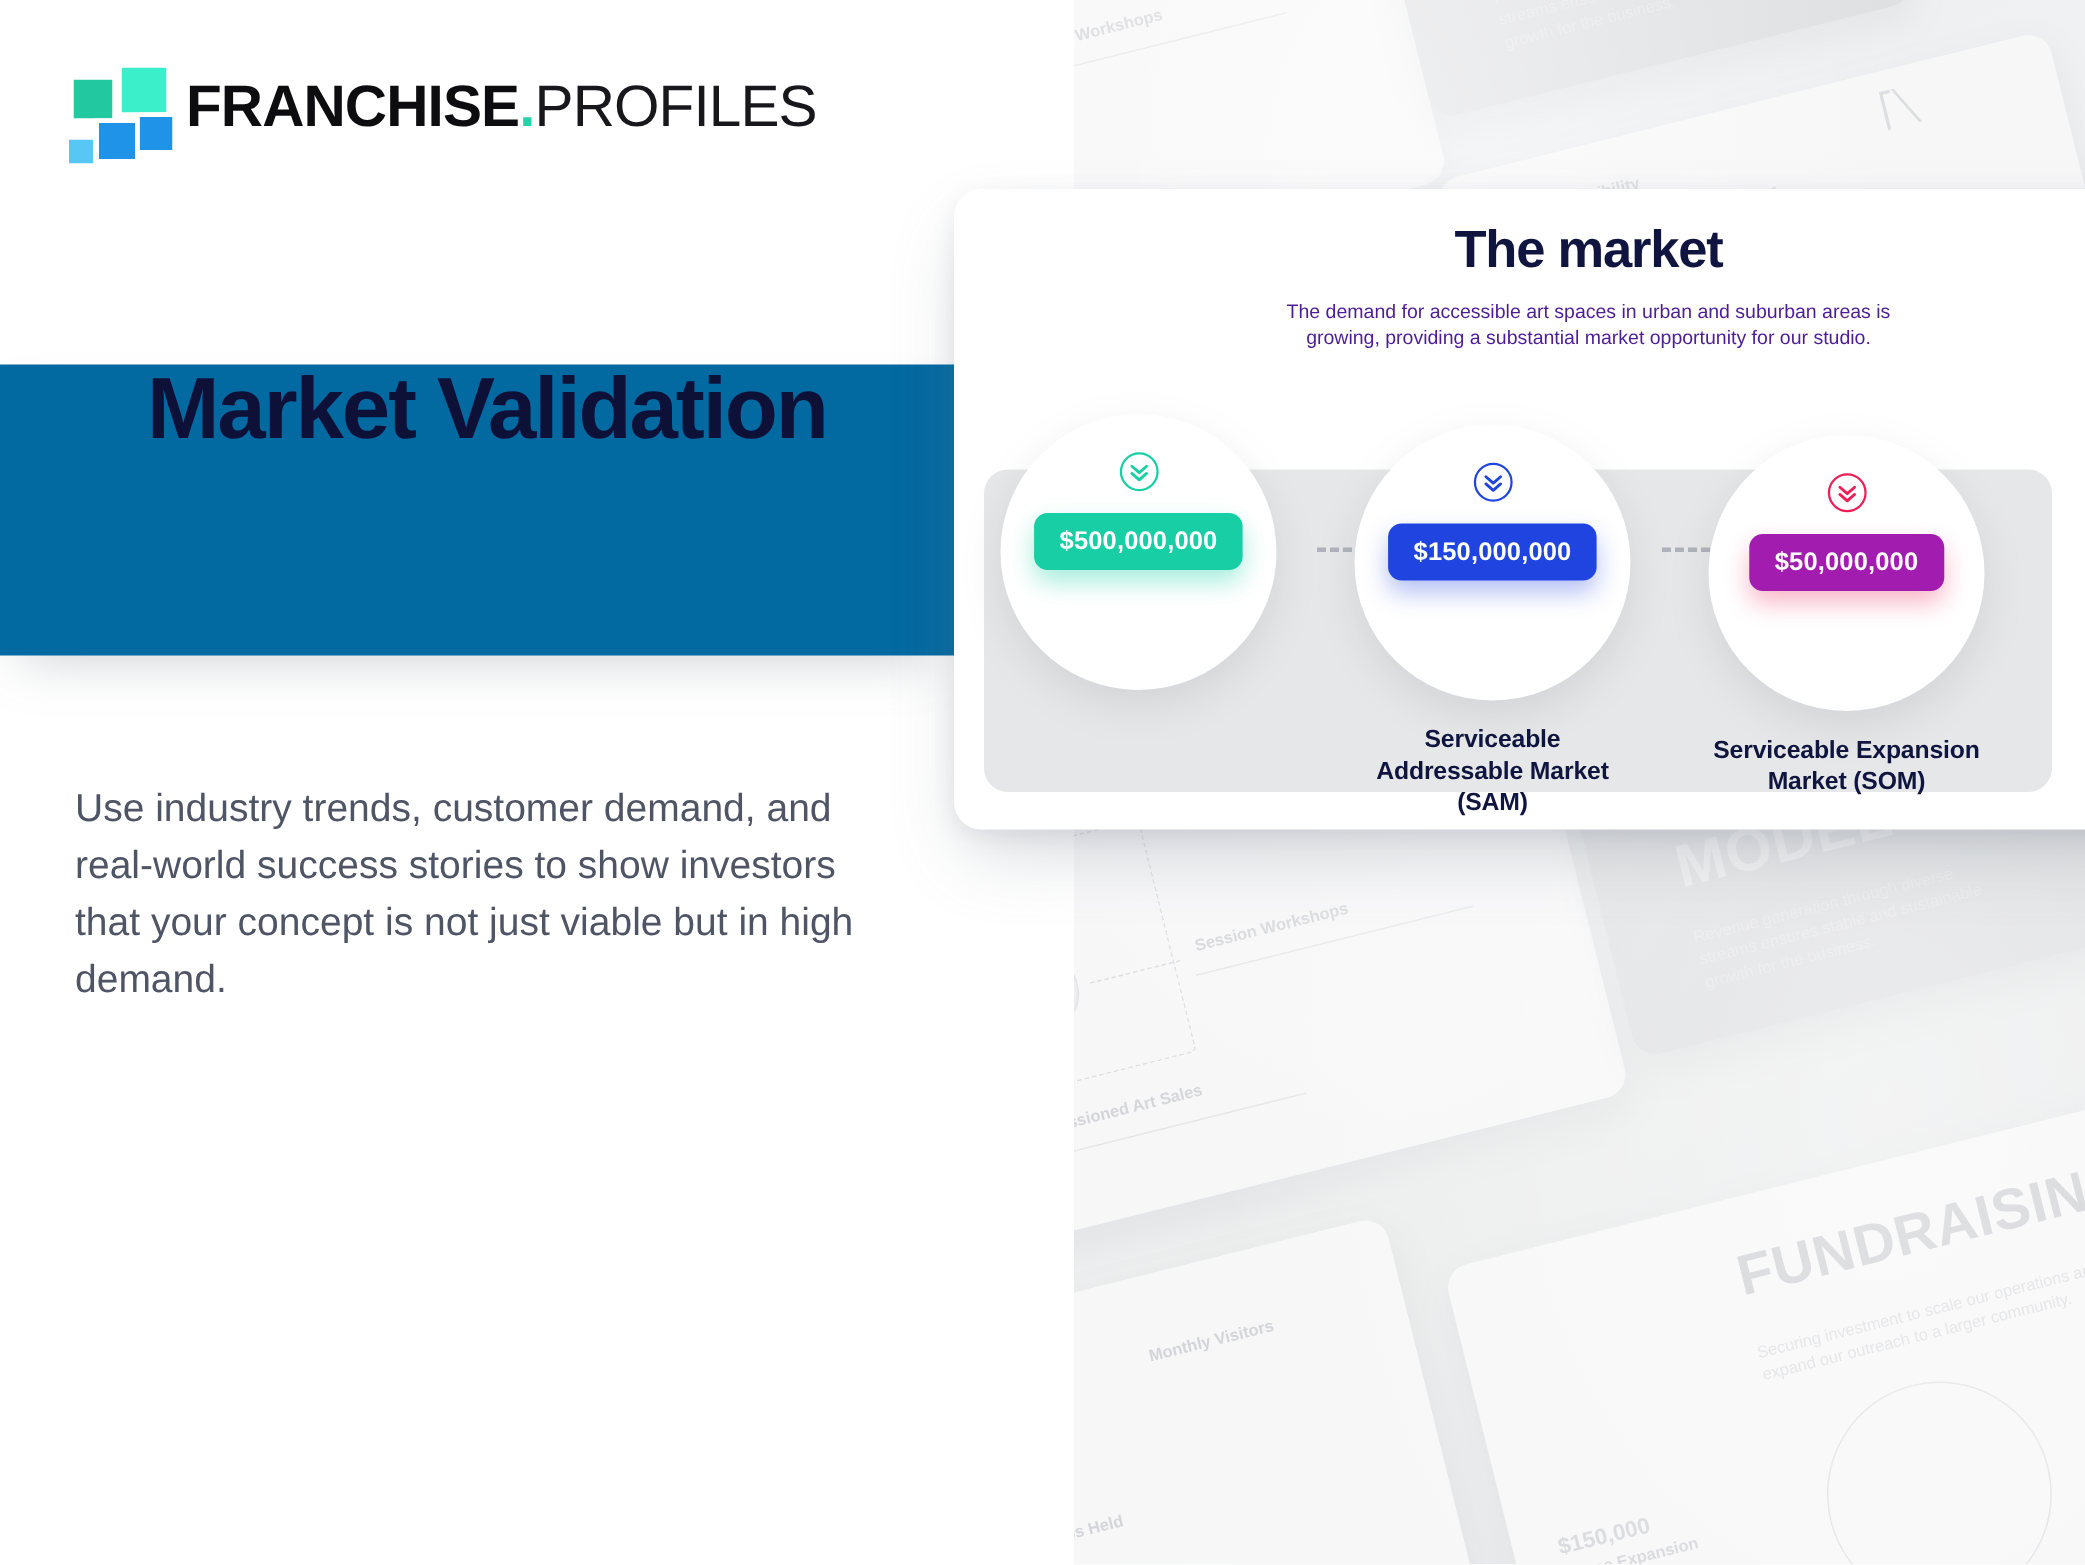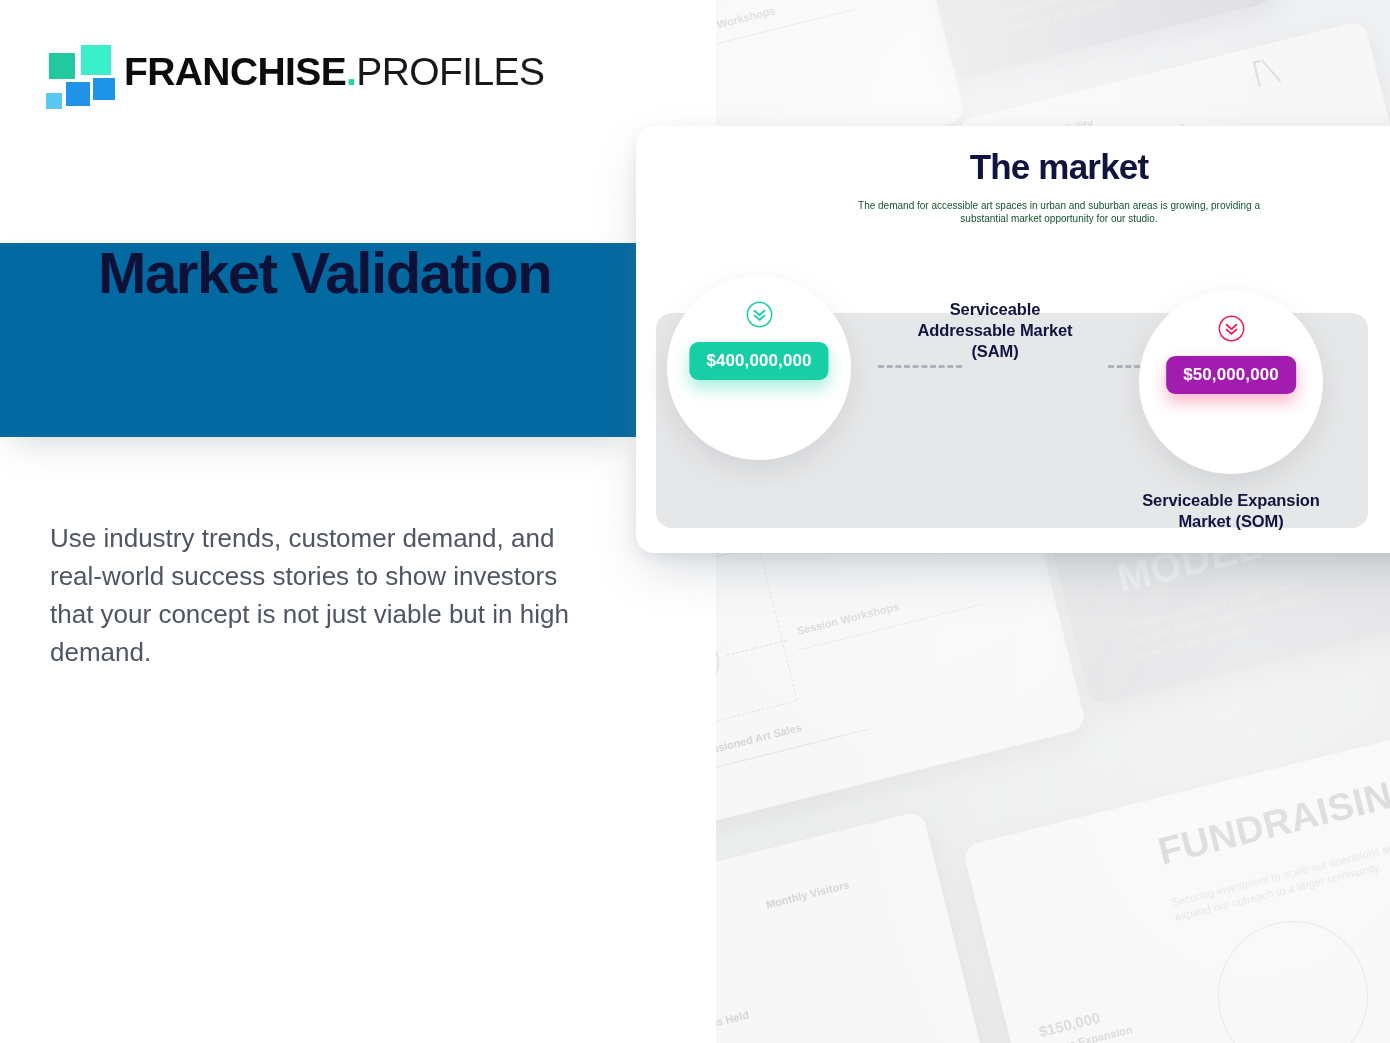--- a/index.html
+++ b/index.html
@@ -186,23 +186,23 @@
   .card-title {
     font-size: 35px;
     font-weight: 700;
     color: #10153f;
     letter-spacing: -0.8px;
     line-height: 1.1;
   }
   .card-sub {
     margin: 12px auto 0;
     width: 420px;
-    font-size: 10px;
+    font-size: 13px;
     line-height: 1.33;
-    color: #14532d;
+    color: #4c1d95;
     font-weight: 400;
   }
 
   .diagram {
     position: absolute;
     left: 20px;
     top: 187px;
     width: 712px;
     height: 215px;
   }
@@ -389,25 +389,35 @@
 
       <div class="node node-1">
         <div class="bubble">
           <span class="chev">
             <svg width="27" height="27" viewBox="0 0 27 27" aria-hidden="true">
               <circle cx="13.5" cy="13.5" r="12.2" fill="none" stroke="#18cfa5" stroke-width="1.5"></circle>
               <path d="M8.6 9.8 L13.5 14.1 L18.4 9.8" fill="none" stroke="#18cfa5" stroke-width="1.9" stroke-linecap="round" stroke-linejoin="round"></path>
               <path d="M8.6 14.6 L13.5 18.9 L18.4 14.6" fill="none" stroke="#18cfa5" stroke-width="1.9" stroke-linecap="round" stroke-linejoin="round"></path>
             </svg>
           </span>
-          <span class="pill" style="background:#18cfa5; box-shadow:0 8px 16px rgba(24,207,165,.38);">$400,000,000</span>
+          <span class="pill" style="background:#18cfa5; box-shadow:0 8px 16px rgba(24,207,165,.38);">$500,000,000</span>
         </div>
       </div>
 
       <div class="node node-2">
+        <div class="bubble">
+          <span class="chev">
+            <svg width="27" height="27" viewBox="0 0 27 27" aria-hidden="true">
+              <circle cx="13.5" cy="13.5" r="12.2" fill="none" stroke="#1f44e0" stroke-width="1.5"></circle>
+              <path d="M8.6 9.8 L13.5 14.1 L18.4 9.8" fill="none" stroke="#1f44e0" stroke-width="1.9" stroke-linecap="round" stroke-linejoin="round"></path>
+              <path d="M8.6 14.6 L13.5 18.9 L18.4 14.6" fill="none" stroke="#1f44e0" stroke-width="1.9" stroke-linecap="round" stroke-linejoin="round"></path>
+            </svg>
+          </span>
+          <span class="pill" style="background:#1f44e0; box-shadow:0 8px 16px rgba(31,68,224,.34);">$150,000,000</span>
+        </div>
         <div class="node-label">Serviceable Addressable Market (SAM)</div>
       </div>
 
       <div class="node node-3">
         <div class="bubble">
           <span class="chev">
             <svg width="27" height="27" viewBox="0 0 27 27" aria-hidden="true">
               <circle cx="13.5" cy="13.5" r="12.2" fill="none" stroke="#ed1f57" stroke-width="1.5"></circle>
               <path d="M8.6 9.8 L13.5 14.1 L18.4 9.8" fill="none" stroke="#ed1f57" stroke-width="1.9" stroke-linecap="round" stroke-linejoin="round"></path>
               <path d="M8.6 14.6 L13.5 18.9 L18.4 14.6" fill="none" stroke="#ed1f57" stroke-width="1.9" stroke-linecap="round" stroke-linejoin="round"></path>

